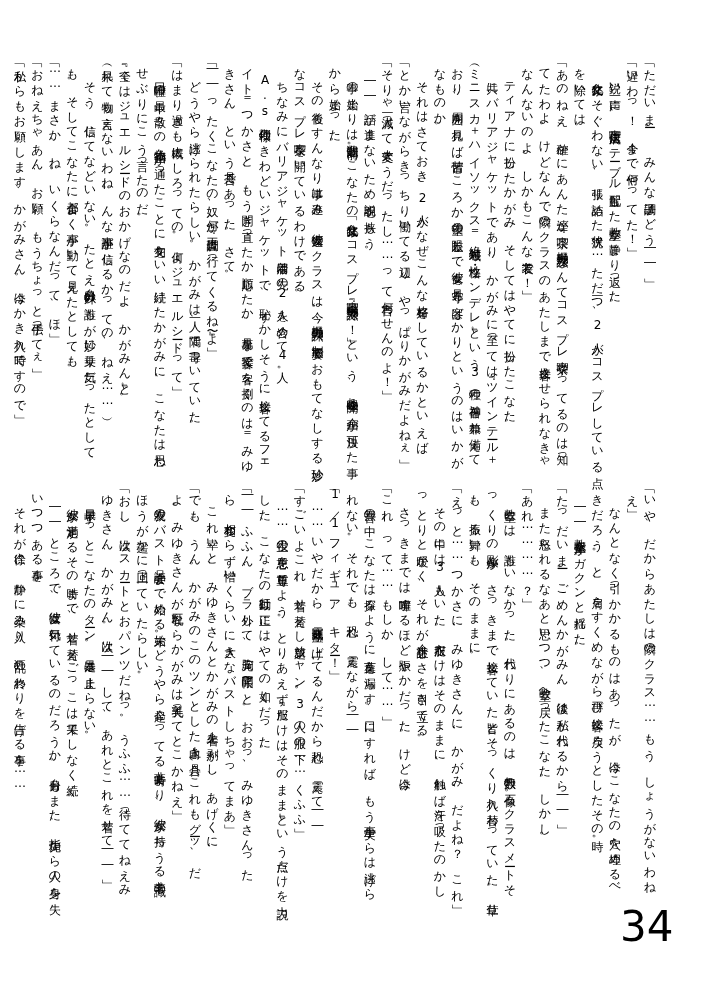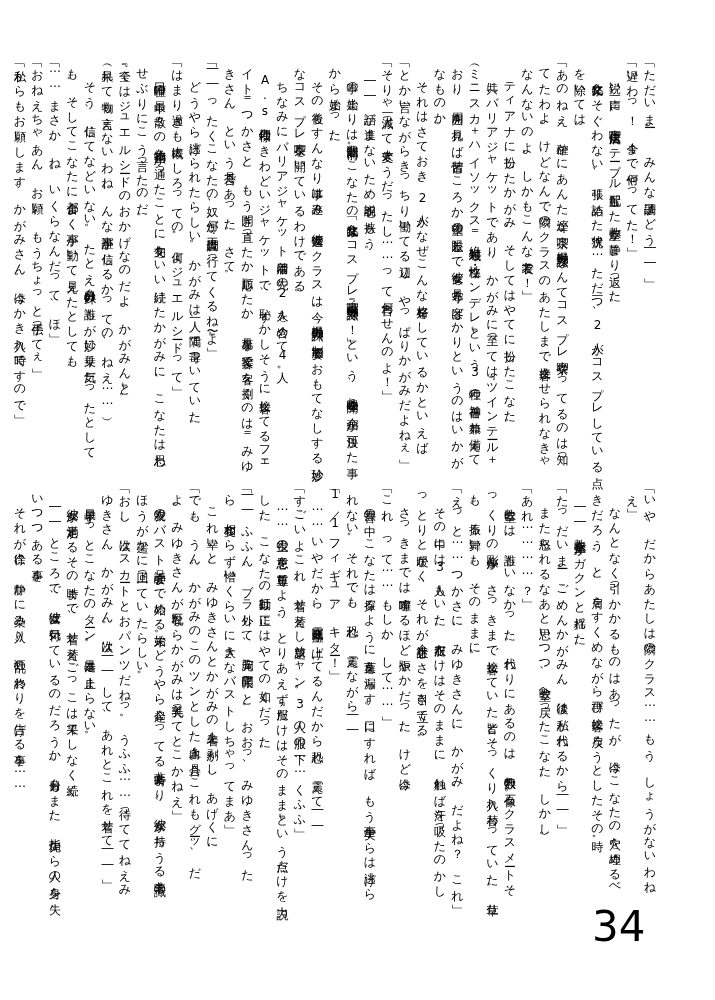--- a/index.html
+++ b/index.html
@@ -36,21 +36,21 @@
     height: 412px;
   }
   .block-bottom {
     top: 486px;
     right: 57px;
     height: 414px;
   }
   .page-number {
     position: absolute;
     top: 906px;
-    left: 592px;
+    left: 620px;
     font-size: 42px;
     line-height: 1;
     letter-spacing: 0px;
     font-family: "DejaVu Sans", sans-serif;
   }
 </style>
 </head>
 <body>
 
 <div class="page">

